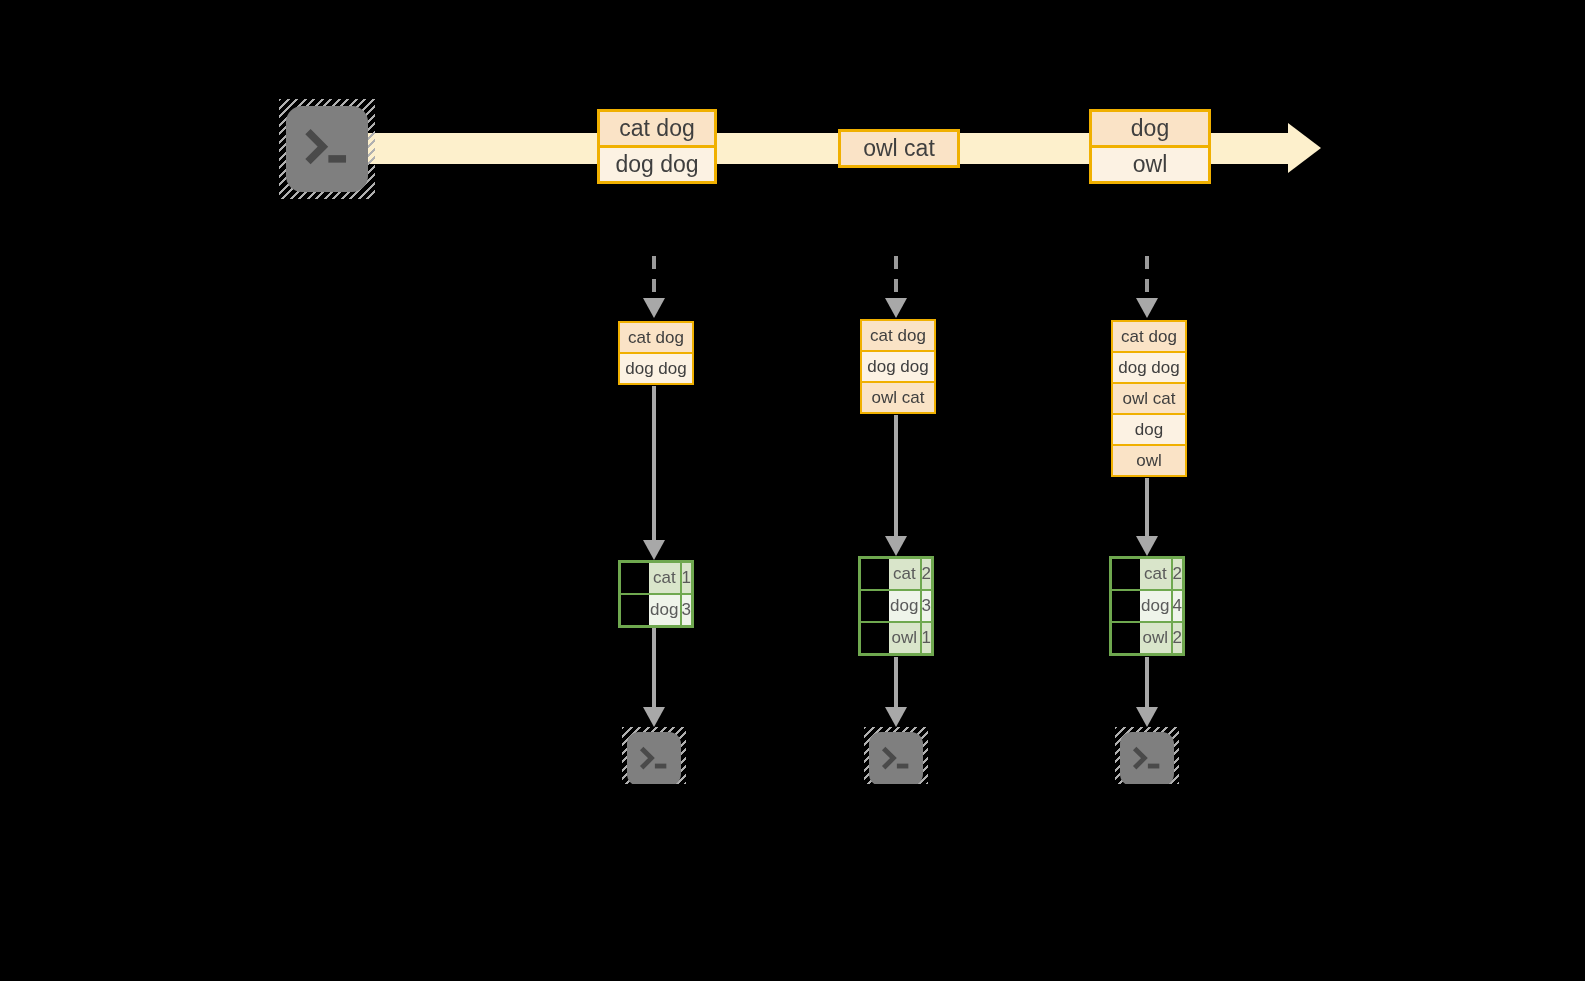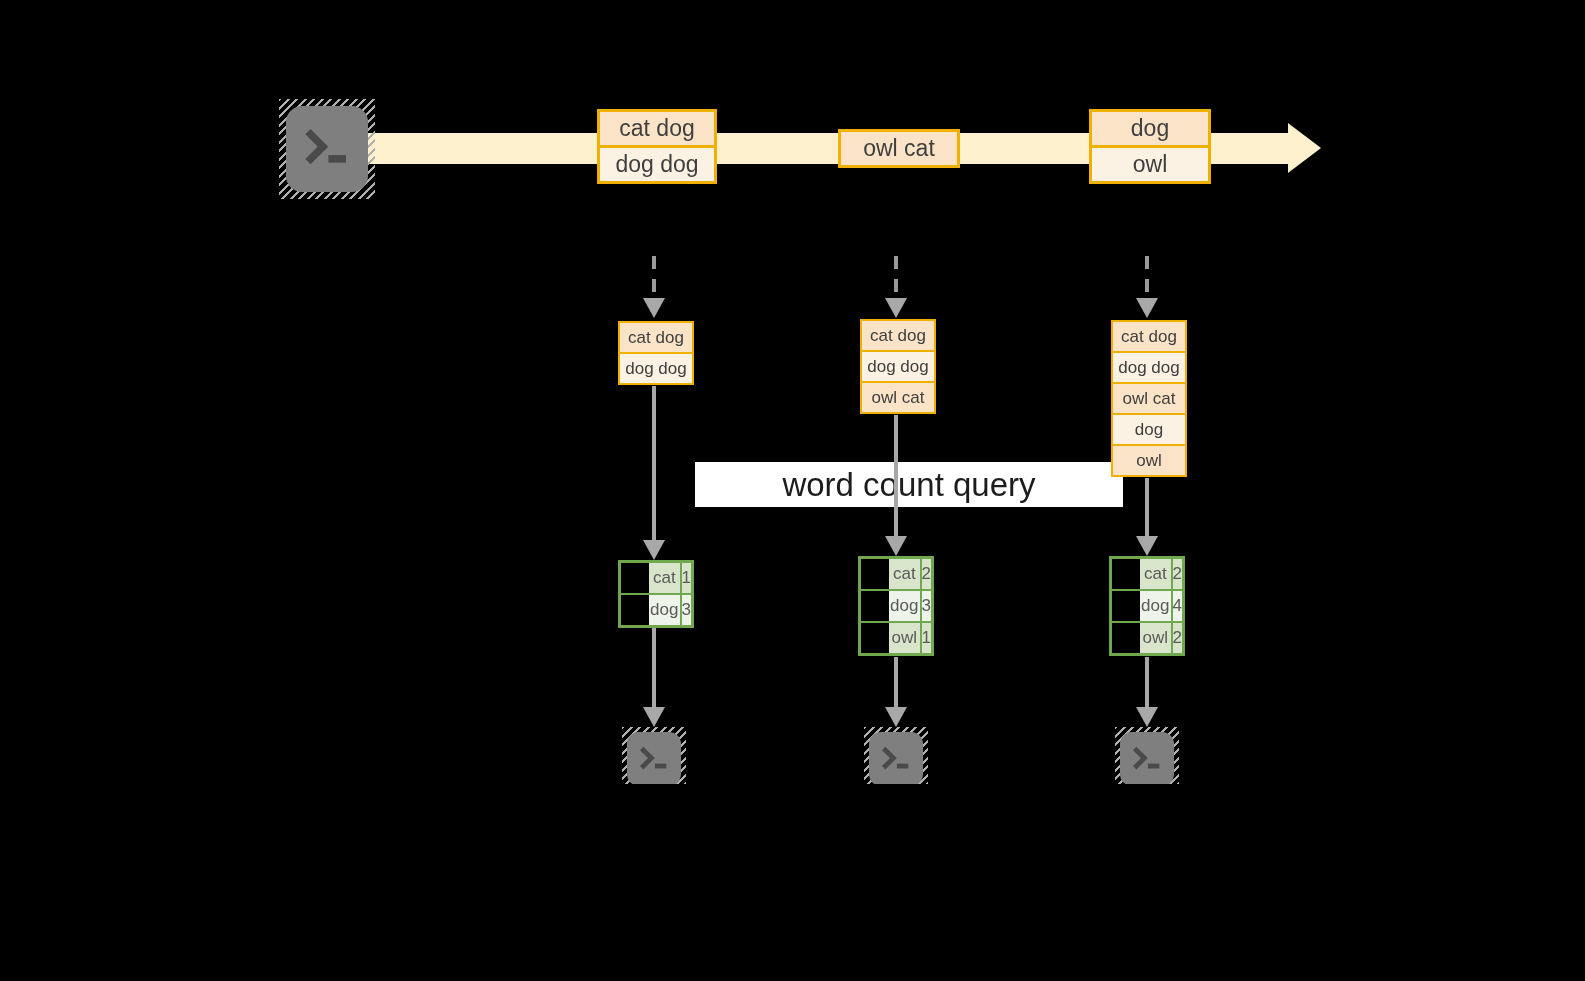--- a/index.html
+++ b/index.html
@@ -114,21 +114,20 @@
     <div class="stack-row">owl cat</div>
   </div>
   <div class="stack-box" id="stack3">
     <div class="stack-row">cat dog</div>
     <div class="stack-row">dog dog</div>
     <div class="stack-row">owl cat</div>
     <div class="stack-row">dog</div>
     <div class="stack-row">owl</div>
   </div>
 
-  <div class="banner">word count query</div>
 
   <div class="vline" style="left:652px;top:386px;height:154px;"></div>
   <div class="ah" style="left:643px;top:540px;"></div>
   <div class="vline" style="left:894px;top:415px;height:121px;"></div>
   <div class="ah" style="left:885px;top:536px;"></div>
   <div class="vline" style="left:1145px;top:478px;height:58px;"></div>
   <div class="ah" style="left:1136px;top:536px;"></div>
 
   <div class="wc-table" id="table1">
     <div class="wc-row">

